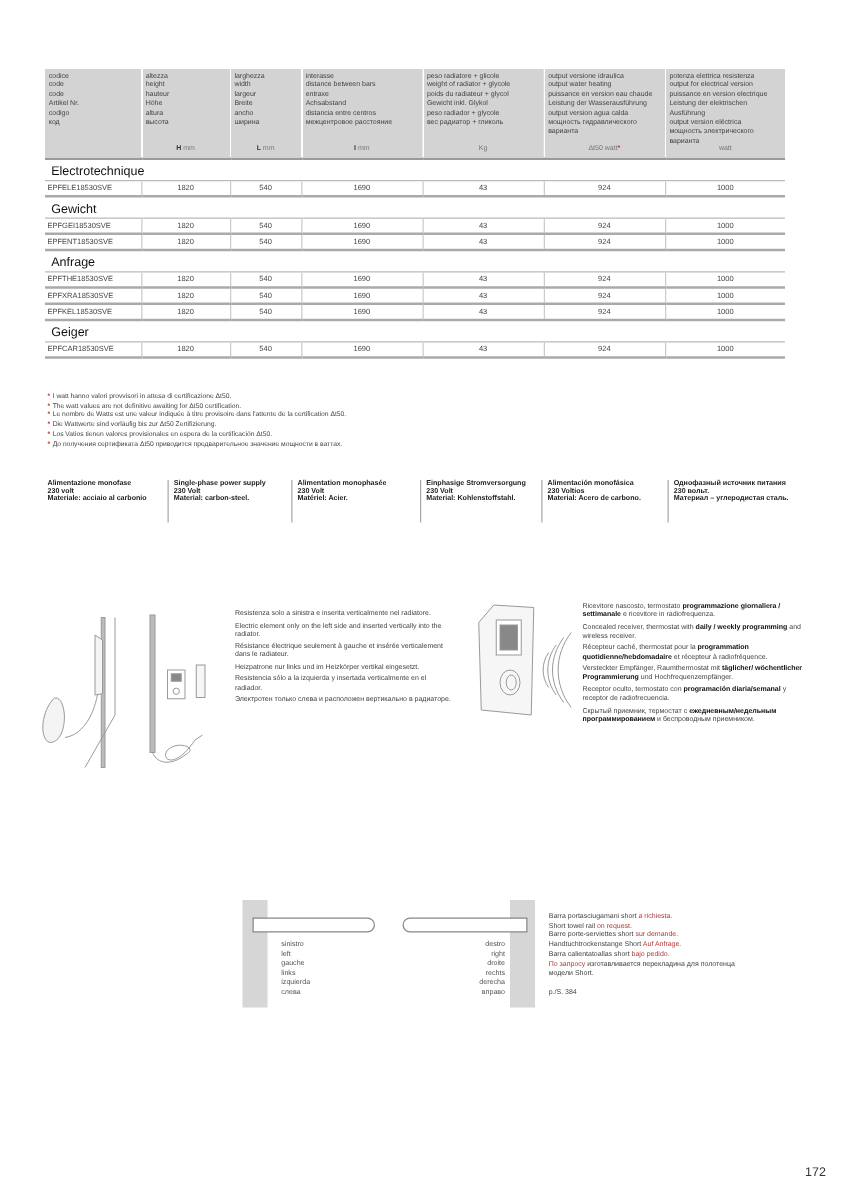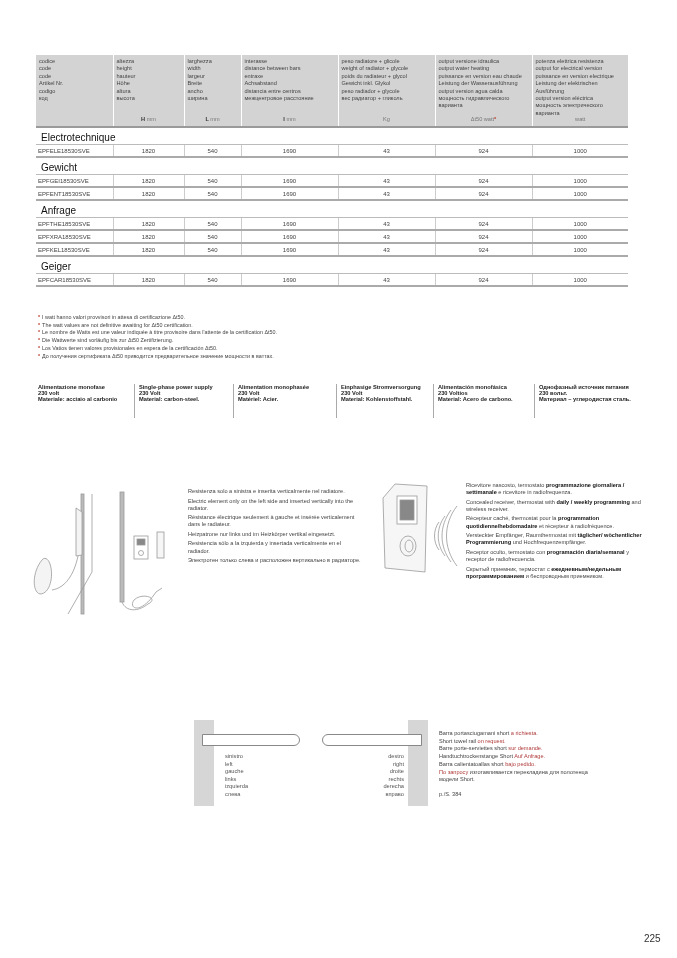--- a/index.html
+++ b/index.html
@@ -336,14 +336,14 @@
   <div class="rail-desc" id="rail-desc">
       <div><span>Barra portasciugamani short </span><span class="red">a richiesta.</span></div>
       <div><span>Short towel rail </span><span class="red">on request.</span></div>
       <div><span>Barre porte-serviettes short </span><span class="red">sur demande.</span></div>
       <div><span>Handtuchtrockenstange Short </span><span class="red">Auf Anfrage.</span></div>
       <div><span>Barra calientatoallas short </span><span class="red">bajo pedido.</span></div>
       <div><span class="red">По запросу</span><span> изготавливается перекладина для полотенца модели Short.</span></div>
       <div class="ref">p./S. 384</div>
     </div>
 
-  <div class="page-num">225</div>
+  <div class="page-num">172</div>
 </div>
 
 </body></html>

